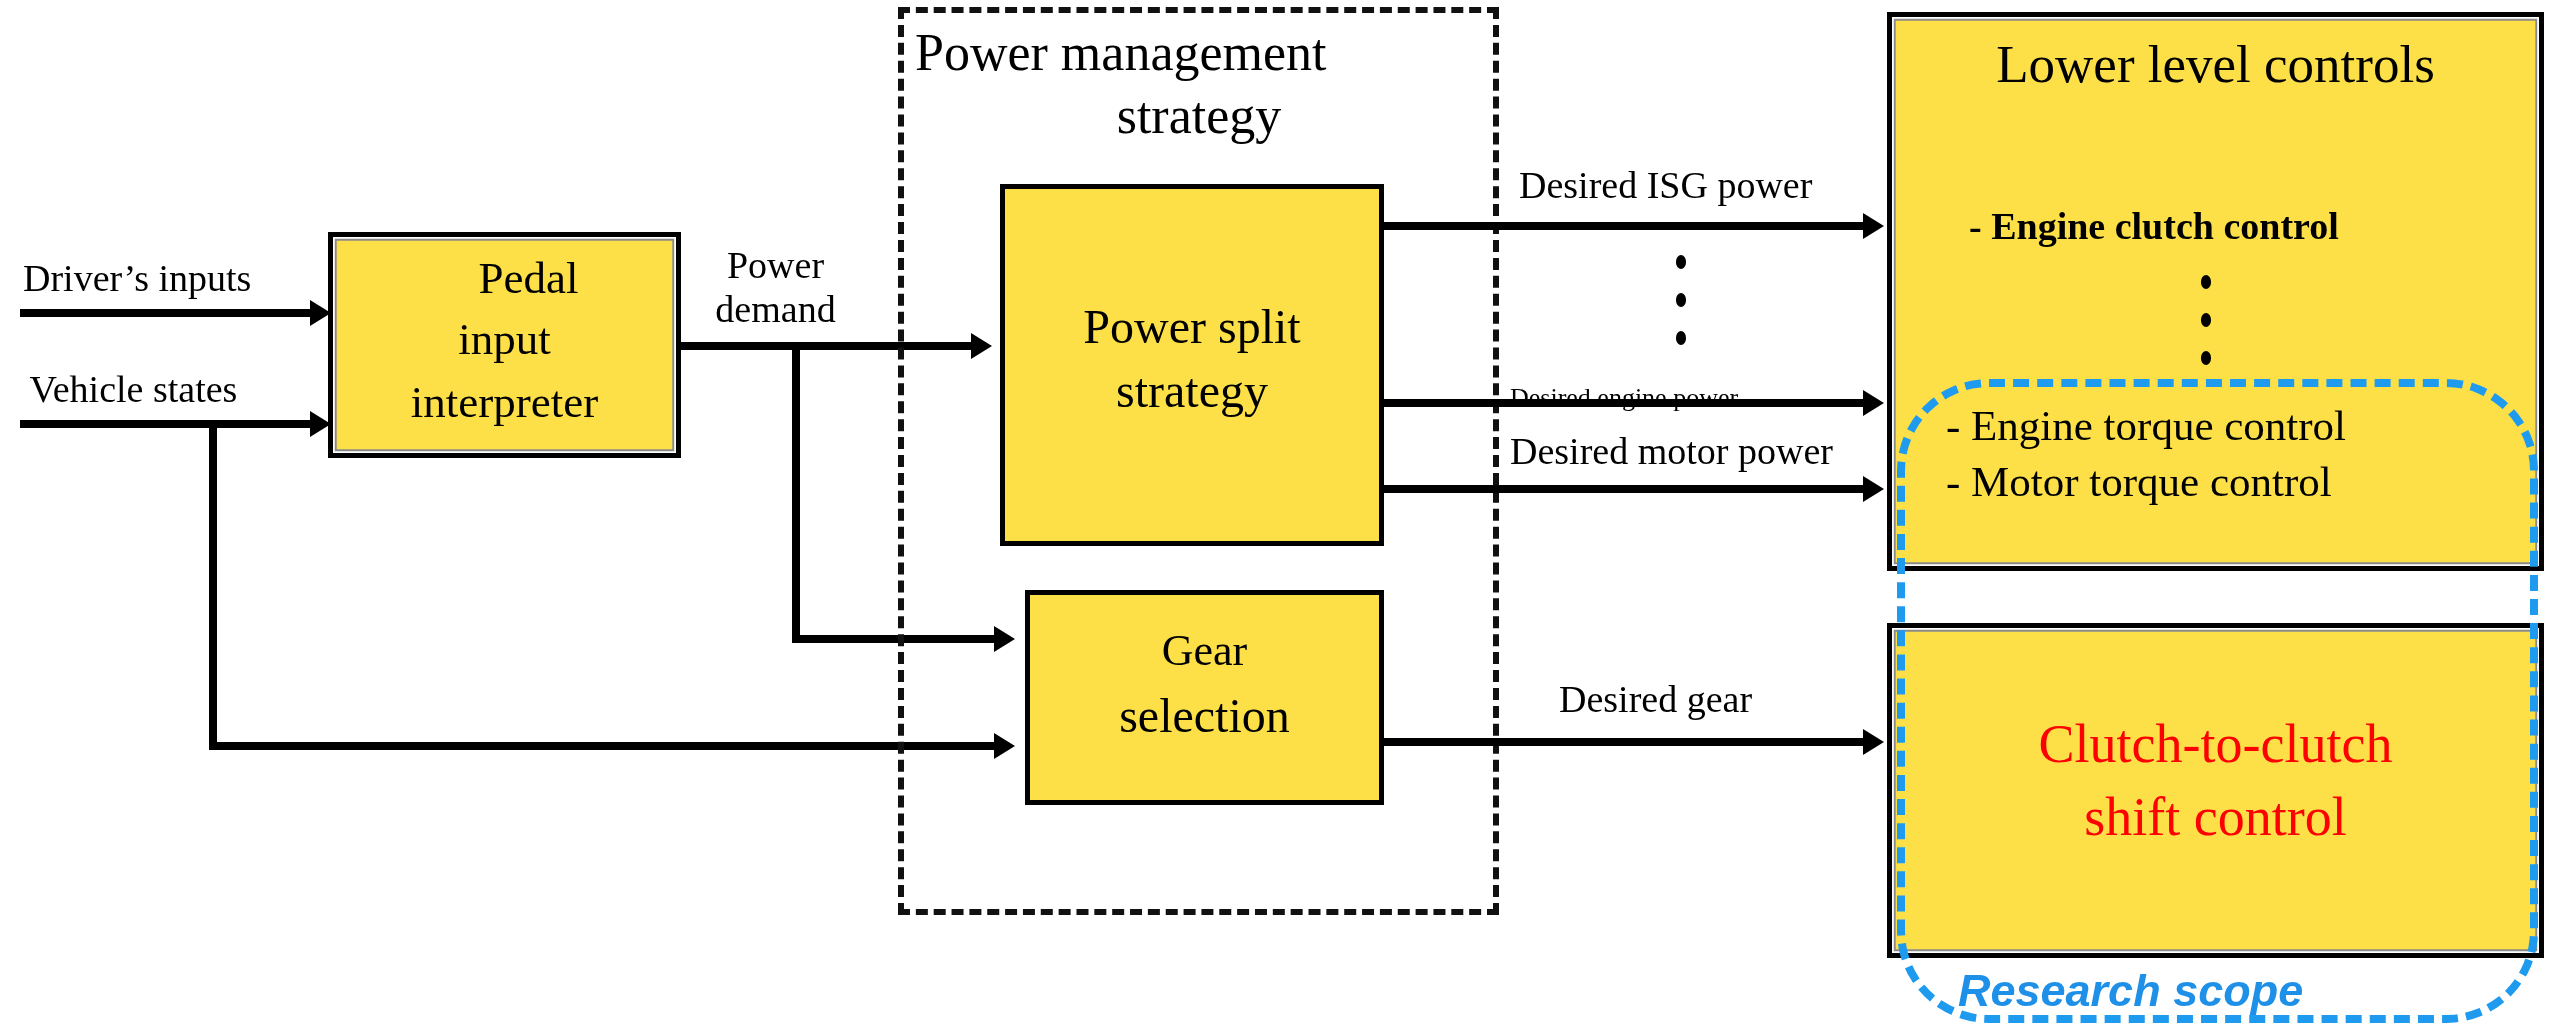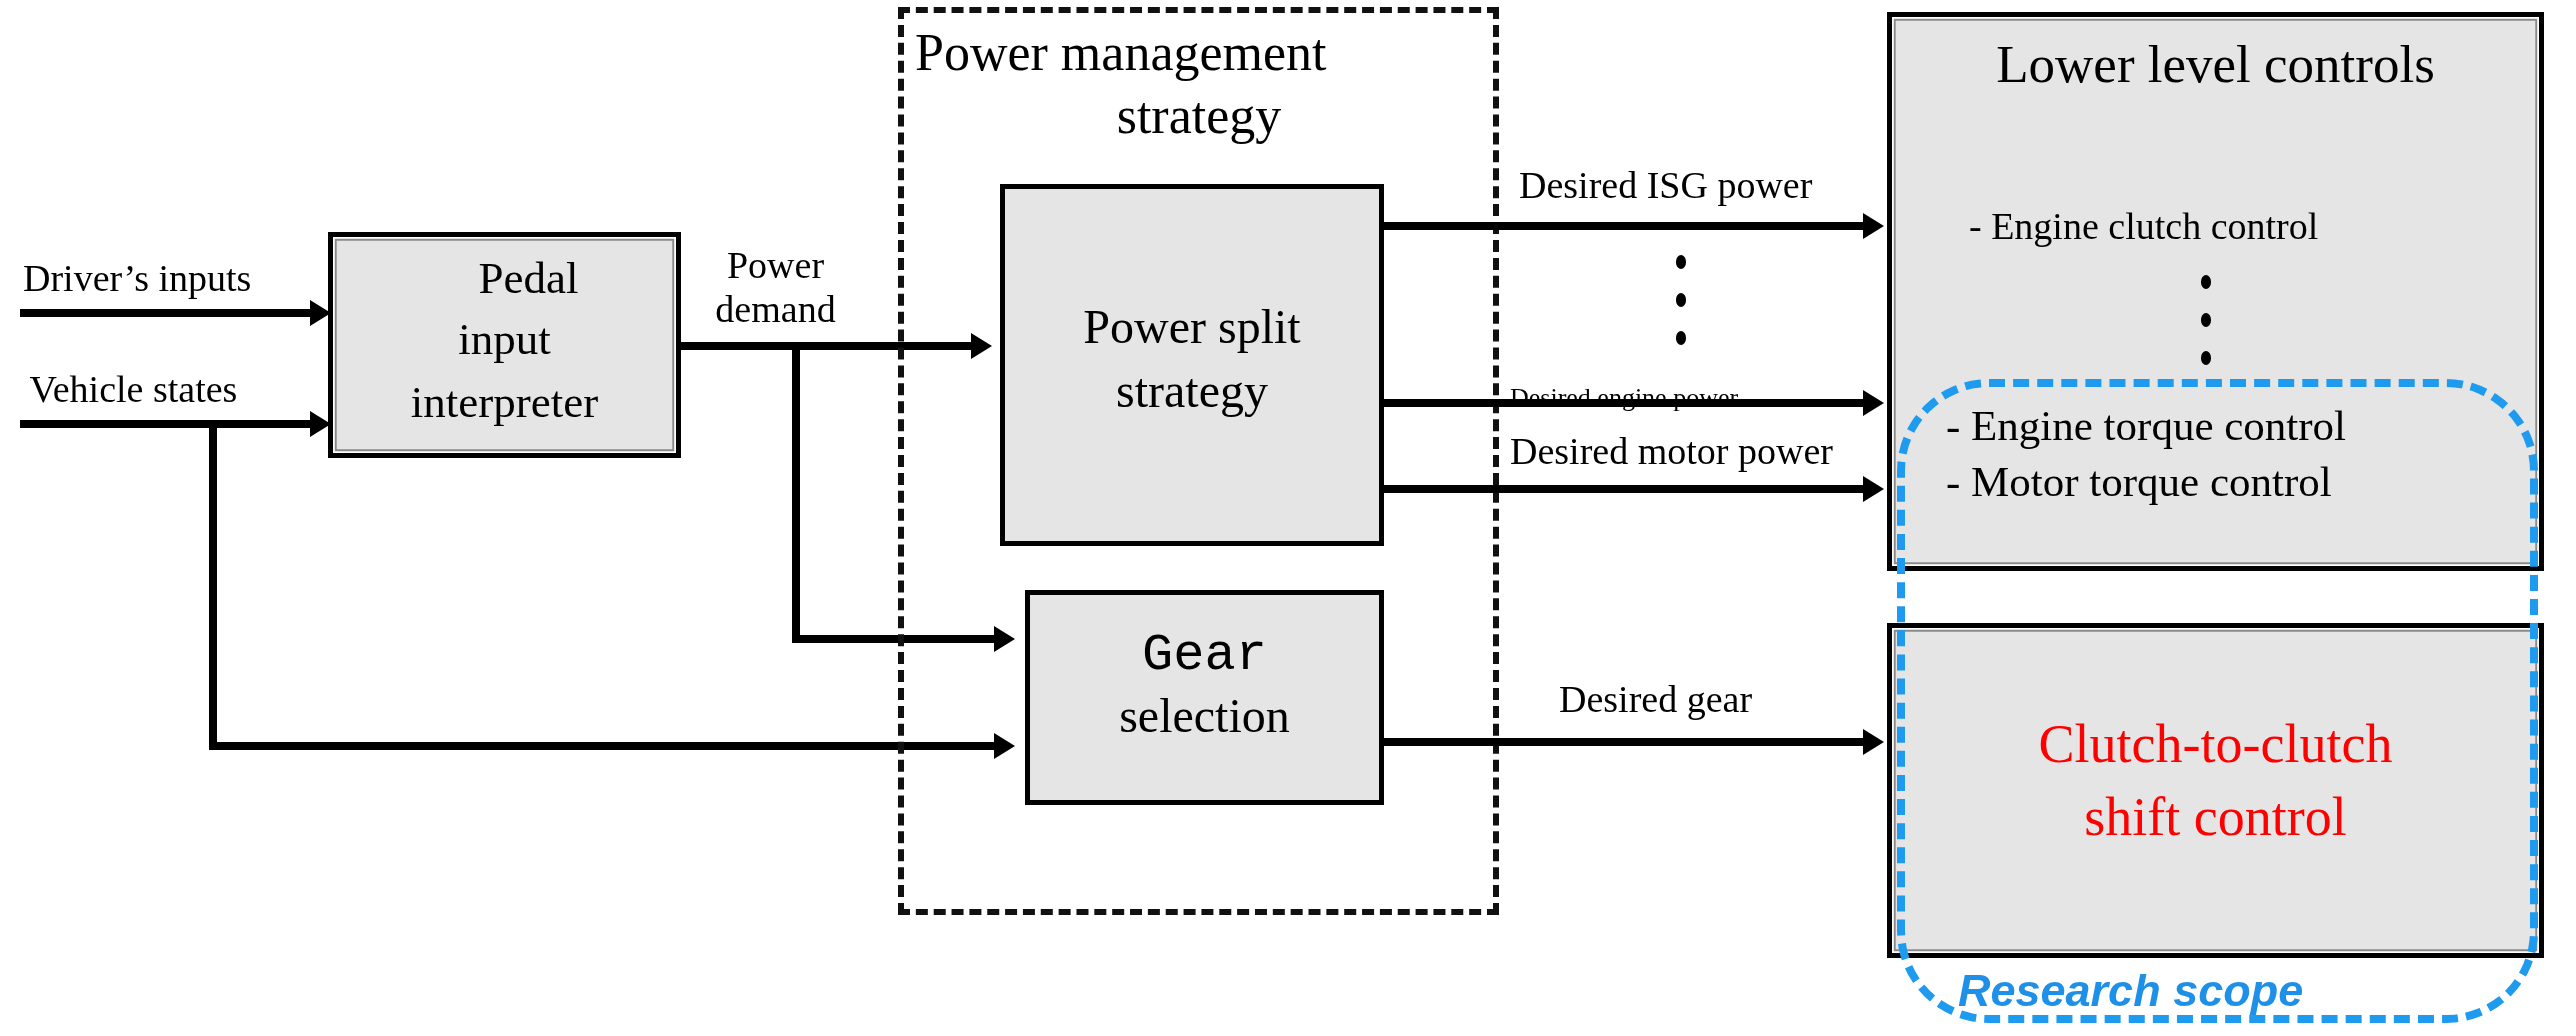--- a/index.html
+++ b/index.html
@@ -1,19 +1,19 @@
 <!DOCTYPE html>
 <html style="font-size:9.8px"><head>
 <meta charset="utf-8">
 <style>
   html,body{margin:0;padding:0;background:#fff;}
   #stage{position:relative;width:2576px;height:1036px;background:#fff;
          font-family:"Liberation Serif","DejaVu Serif",serif;overflow:hidden;}
 
-  .box{position:absolute;box-sizing:border-box;background:#e5e5e5;}
+  .box{position:absolute;box-sizing:border-box;background:#fde047;}
 
   
   .dbox{border:5.5px solid #000;box-shadow:0 0 0 1.8px #fff inset, 0 0 0 3.7px #8a8a8a inset;}
   
   .sbox{border:5.5px solid #000;}
 
   .btext{position:absolute;left:0;right:0;text-align:center;color:#000;line-height:1.18;}
 
   .label{position:absolute;color:#000;white-space:nowrap;line-height:1.15;}
 
@@ -77,21 +77,21 @@
   <div class="pms" style="left:898px;top:7.4px;width:601px;height:908px;"></div>
   <div class="label" style="left:915px;top:23px;width:568px;text-align:left;font-size:52px;">Power management</div>
   <div class="label" style="left:915px;top:86px;width:568px;text-align:center;font-size:52px;">strategy</div>
 
   <div class="box sbox" style="left:1000px;top:184px;width:384px;height:362px;">
     <div class="btext" style="top:110px;font-size:48px;">Power split</div>
     <div class="btext" style="top:174px;font-size:48px;">strategy</div>
   </div>
 
   <div class="box sbox" style="left:1025px;top:590px;width:359px;height:215px;">
-    <div class="btext" style="top:29.5px;font-size:52px;font-family:Liberation Mono, monospace;">Gear</div>
+    <div class="btext" style="top:29.5px;font-size:44px;">Gear</div>
     <div class="btext" style="top:93px;font-size:48px;">selection</div>
   </div>
 
   <div class="label" style="left:1519px;top:164px;font-size:38px;">Desired ISG power</div>
   <div class="hline" style="left:1384px;top:222px;width:485px;"></div>
   <div class="arrow" style="left:1863px;top:213px;"></div>
 
   <div class="vdots" style="left:1676px;top:255px;">
     <i style="top:0;"></i>
       <i style="top:38px;"></i>
@@ -105,21 +105,21 @@
   <div class="label" style="left:1510px;top:430px;font-size:38px;">Desired motor power</div>
   <div class="hline" style="left:1384px;top:485px;width:485px;"></div>
   <div class="arrow" style="left:1863px;top:476px;"></div>
 
   <div class="label" style="left:1559px;top:678px;font-size:38px;">Desired gear</div>
   <div class="hline" style="left:1384px;top:738px;width:485px;"></div>
   <div class="arrow" style="left:1863px;top:729px;"></div>
 
   <div class="box dbox" style="left:1887px;top:12.3px;width:657px;height:559px;">
     <div class="btext" style="top:16px;font-size:53px;">Lower level controls</div>
-    <div class="bullets" style="left:77px;top:184px;font-size:38px;">- Engine clutch control</div>
+    <div class="bullets" style="left:77px;top:184px;font-size:38px;font-weight:bold;">- Engine clutch control</div>
 
     <div class="vdots" style="left:309px;top:258px;">
       <i style="top:0;"></i>
         <i style="top:38px;"></i>
         <i style="top:76px;"></i>
     </div>
 
     <div class="bullets red" style="left:54px;top:381px;font-size:43px;">- Engine torque control</div>
     <div class="bullets red" style="left:54px;top:437px;font-size:43px;">- Motor torque control</div>
   </div>

